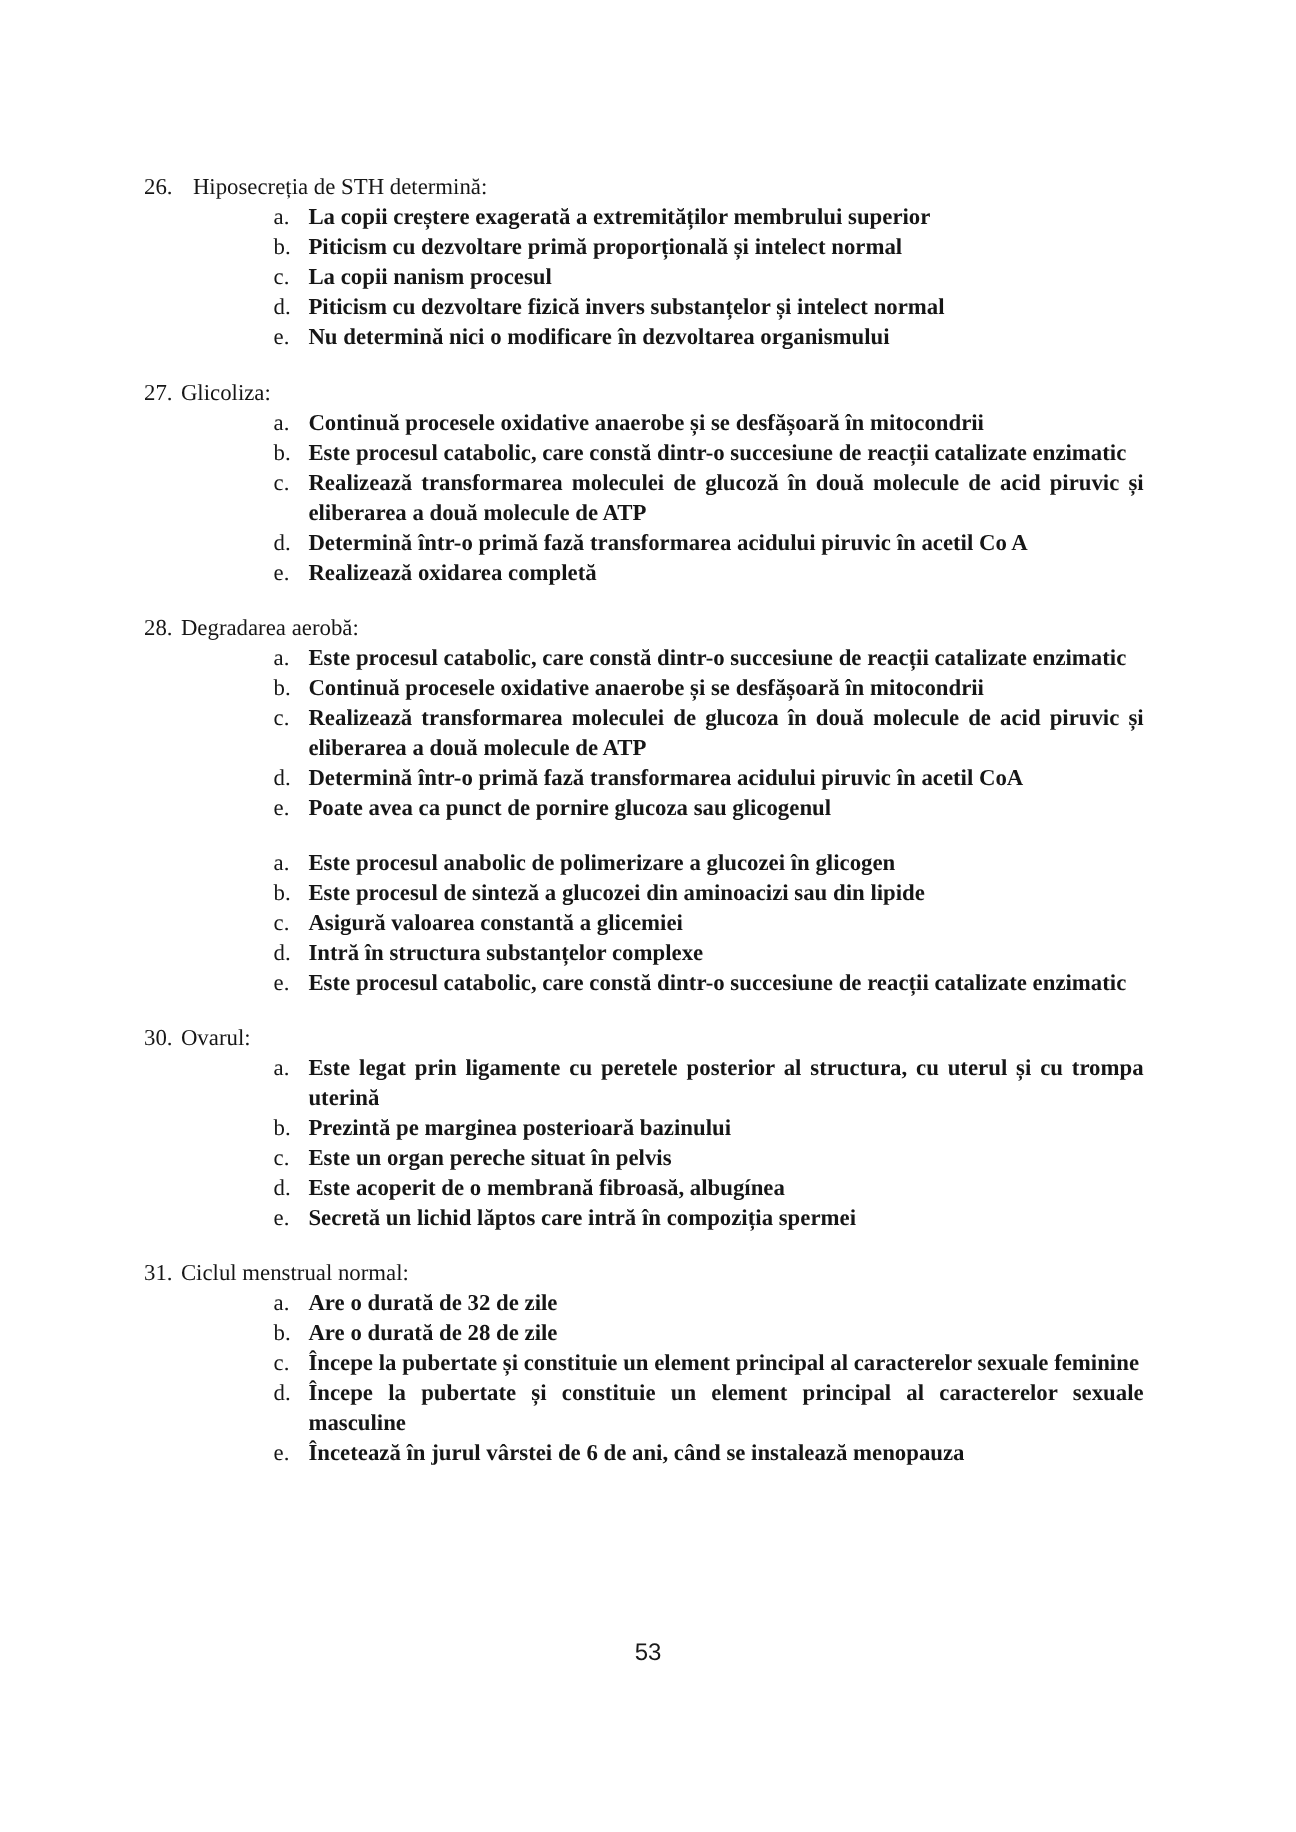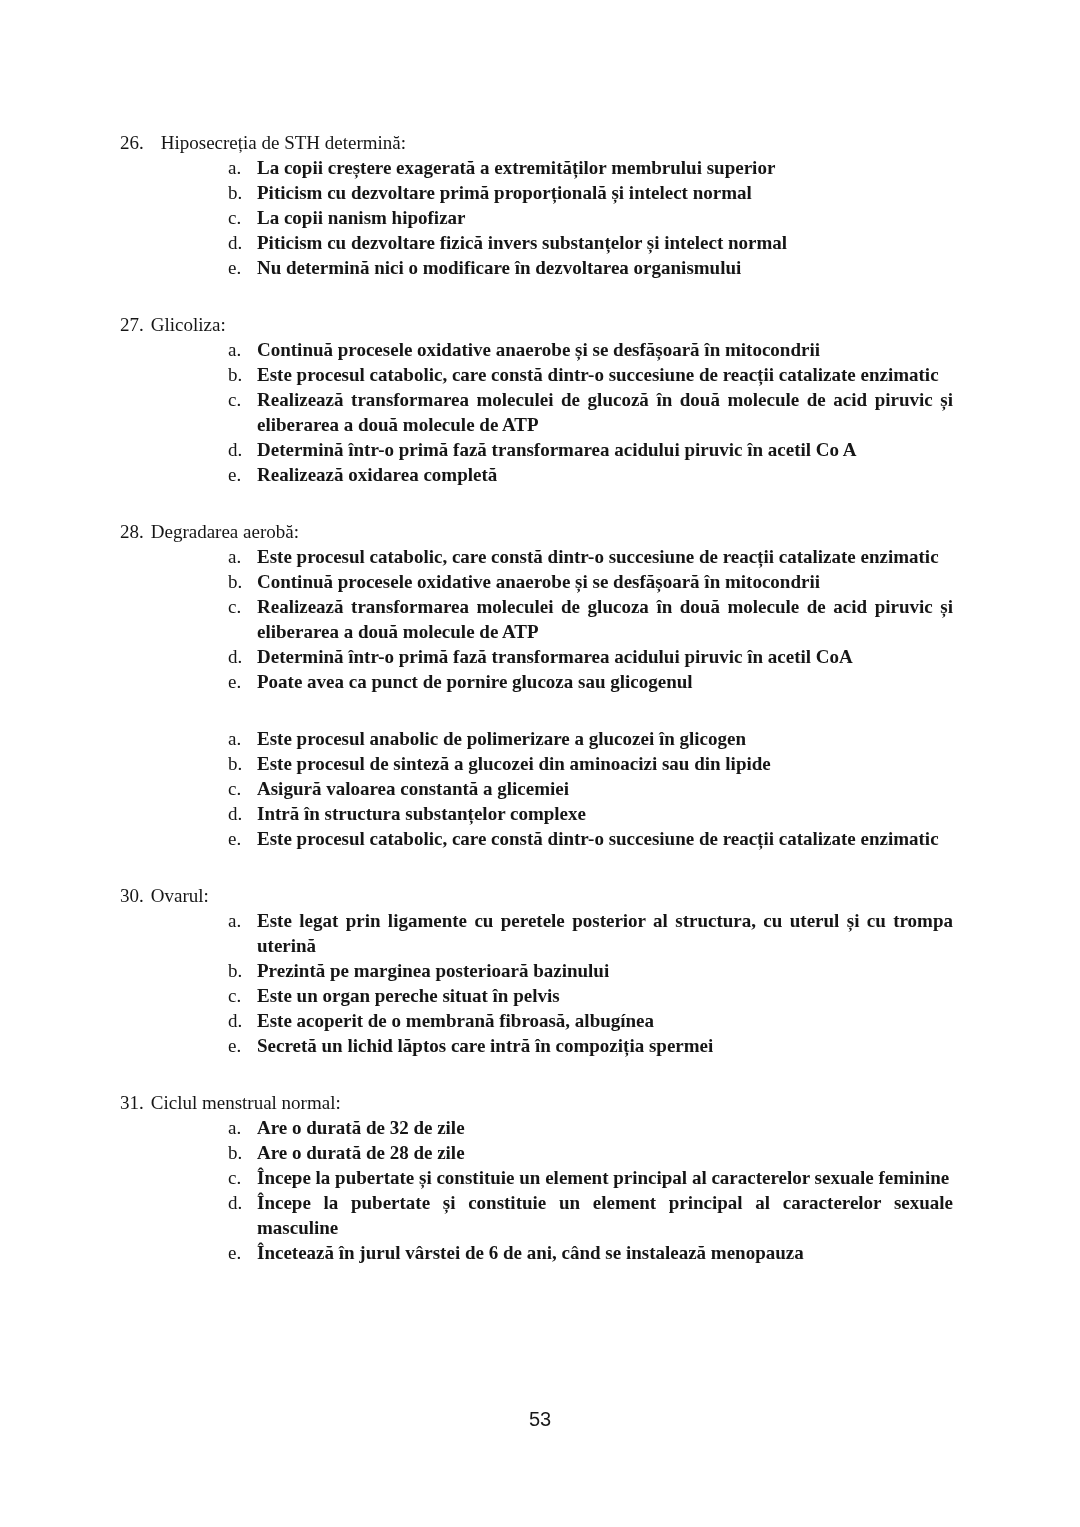--- a/index.html
+++ b/index.html
@@ -10,35 +10,35 @@
     color: #161616;
   }
   .page {
     position: relative;
     width: 1080px; height: 1527px;
     background: #ffffff;
     overflow: hidden;
   }
   .content {
     position: absolute;
-    left: 120px; top: 130px;
+    left: 120px; top: 144px;
     width: 833px;
     font-size: 19px;
     line-height: 25px;
   }
-  .question + .question { margin-top: 32px; }
+  .question + .question { margin-top: 21px; }
   .q-heading { white-space: nowrap; }
   .q-num { margin-right: 7px; }
   .question:first-child .q-num { margin-right: 17px; }
   .option { display: flex; margin-left: 108px; }
   .opt-letter { flex: 0 0 29px; }
   .opt-text { flex: 1; text-align: justify; font-weight: bold; }
   .page-num {
     position: absolute;
-    top: 1407px; left: 0;
+    top: 1365px; left: 0;
     width: 100%;
     text-align: center;
     font-family: "Liberation Sans", sans-serif;
     font-size: 20px;
     line-height: 24px;
     color: #1a1a1a;
   }
 </style>
 </head>
 <body>
@@ -53,21 +53,21 @@
       <div class="option">
         <span class="opt-letter">a.</span>
         <span class="opt-text">La copii creștere exagerată a extremităților membrului superior</span>
       </div>
       <div class="option">
         <span class="opt-letter">b.</span>
         <span class="opt-text">Piticism cu dezvoltare primă proporțională și intelect normal</span>
       </div>
       <div class="option">
         <span class="opt-letter">c.</span>
-        <span class="opt-text">La copii nanism hipofizar</span>
+        <span class="opt-text">La copii nanism procesul</span>
       </div>
       <div class="option">
         <span class="opt-letter">d.</span>
         <span class="opt-text">Piticism cu dezvoltare fizică invers substanțelor și intelect normal</span>
       </div>
       <div class="option">
         <span class="opt-letter">e.</span>
         <span class="opt-text">Nu determină nici o modificare în dezvoltarea organismului</span>
       </div>
     </div>

